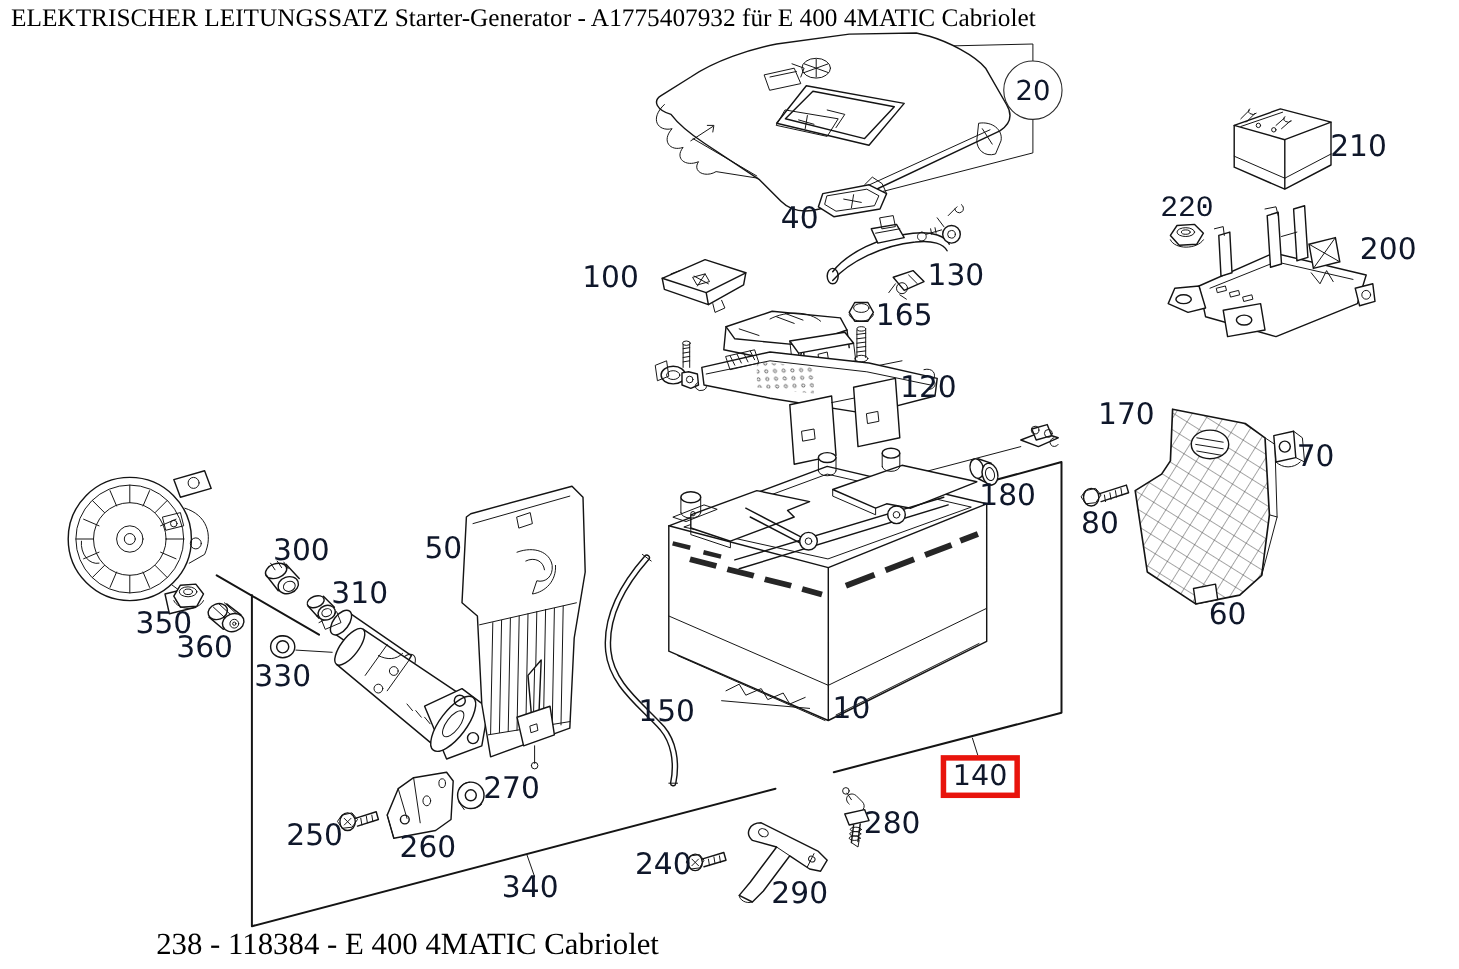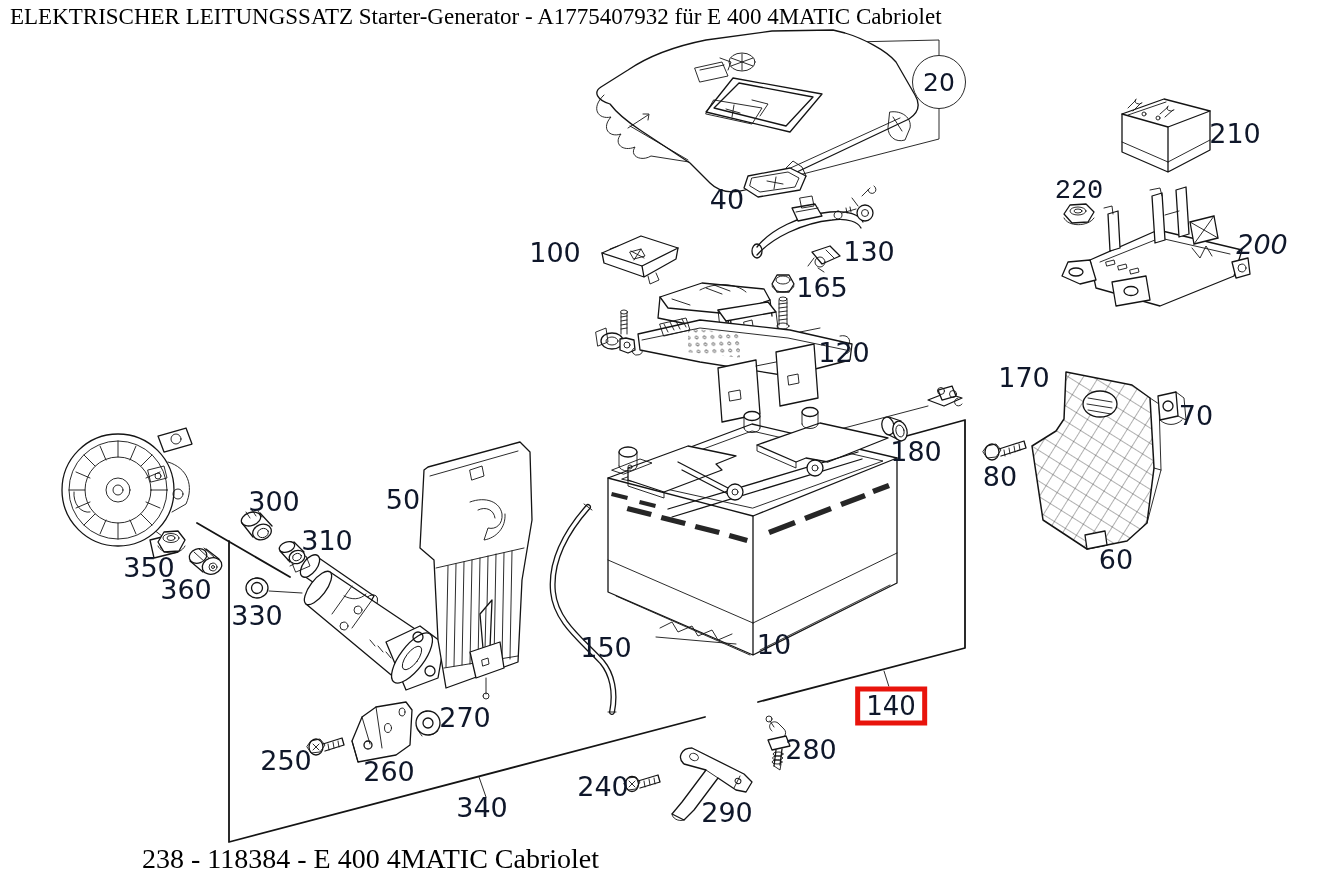--- a/index.html
+++ b/index.html
@@ -388,21 +388,21 @@
       <div class="callout" style="left: 1196px; top: 415px;">70</div>
       <div class="callout" style="left: 1000px; top: 476px;">80</div>
       <div class="callout" style="left: 555px; top: 252px;">100</div>
       <div class="callout" style="left: 844px; top: 352px;">120</div>
       <div class="callout" style="left: 869px; top: 251px;">130</div>
       <div class="callout" style="left: 606px; top: 647px;">150</div>
       <div class="callout red-box" style="left: 891px; top: 706px; border-color: rgb(232, 20, 12);">140</div>
       <div class="callout" style="left: 822px; top: 287px;">165</div>
       <div class="callout" style="left: 976px; top: 377px; margin-left: 48px;">170</div>
       <div class="callout" style="left: 916px; top: 451px;">180</div>
-      <div class="callout" style="left: 1262px; top: 244px; font-style: italic;">200</div>
+      <div class="callout" style="left: 1262px; top: 227px;">200</div>
       <div class="callout" style="left: 1235px; top: 133px;">210</div>
       <div class="callout" style="left: 1079px; top: 191px; font-family: Liberation Mono, monospace;">220</div>
       <div class="callout" style="left: 603px; top: 786px;">240</div>
       <div class="callout" style="left: 286px; top: 760px;">250</div>
       <div class="callout" style="left: 389px; top: 771px;">260</div>
       <div class="callout" style="left: 465px; top: 717px;">270</div>
       <div class="callout" style="left: 811px; top: 749px;">280</div>
       <div class="callout" style="left: 727px; top: 812px;">290</div>
       <div class="callout" style="left: 274px; top: 501px;">300</div>
       <div class="callout" style="left: 327px; top: 540px;">310</div>

